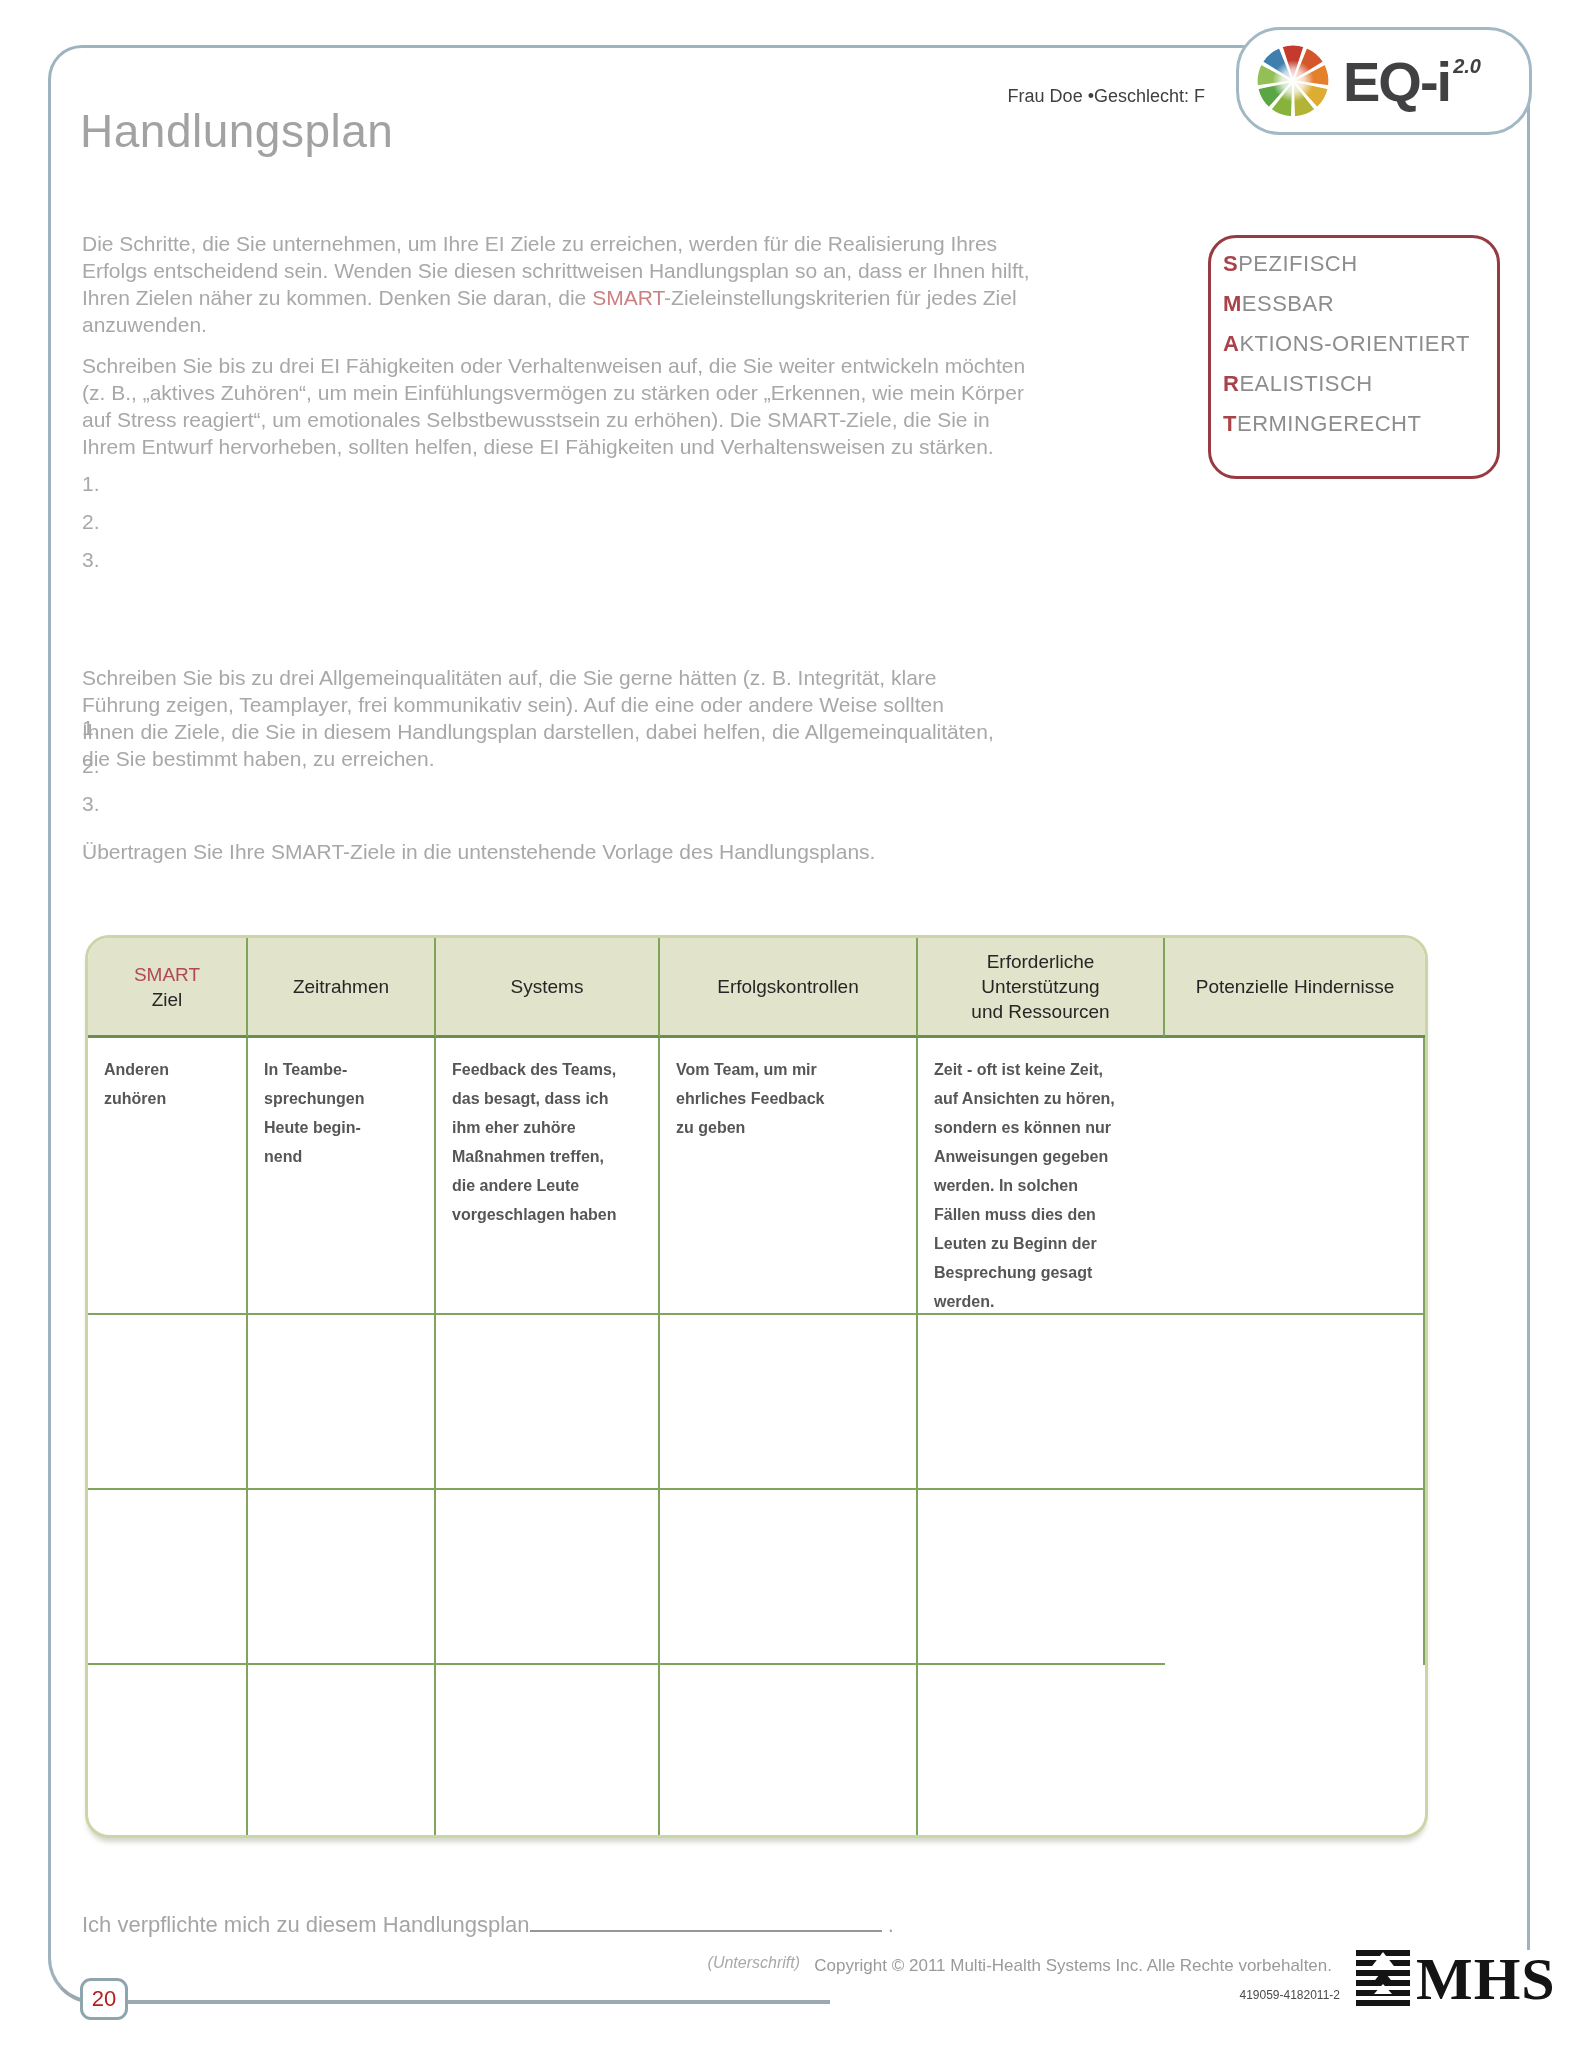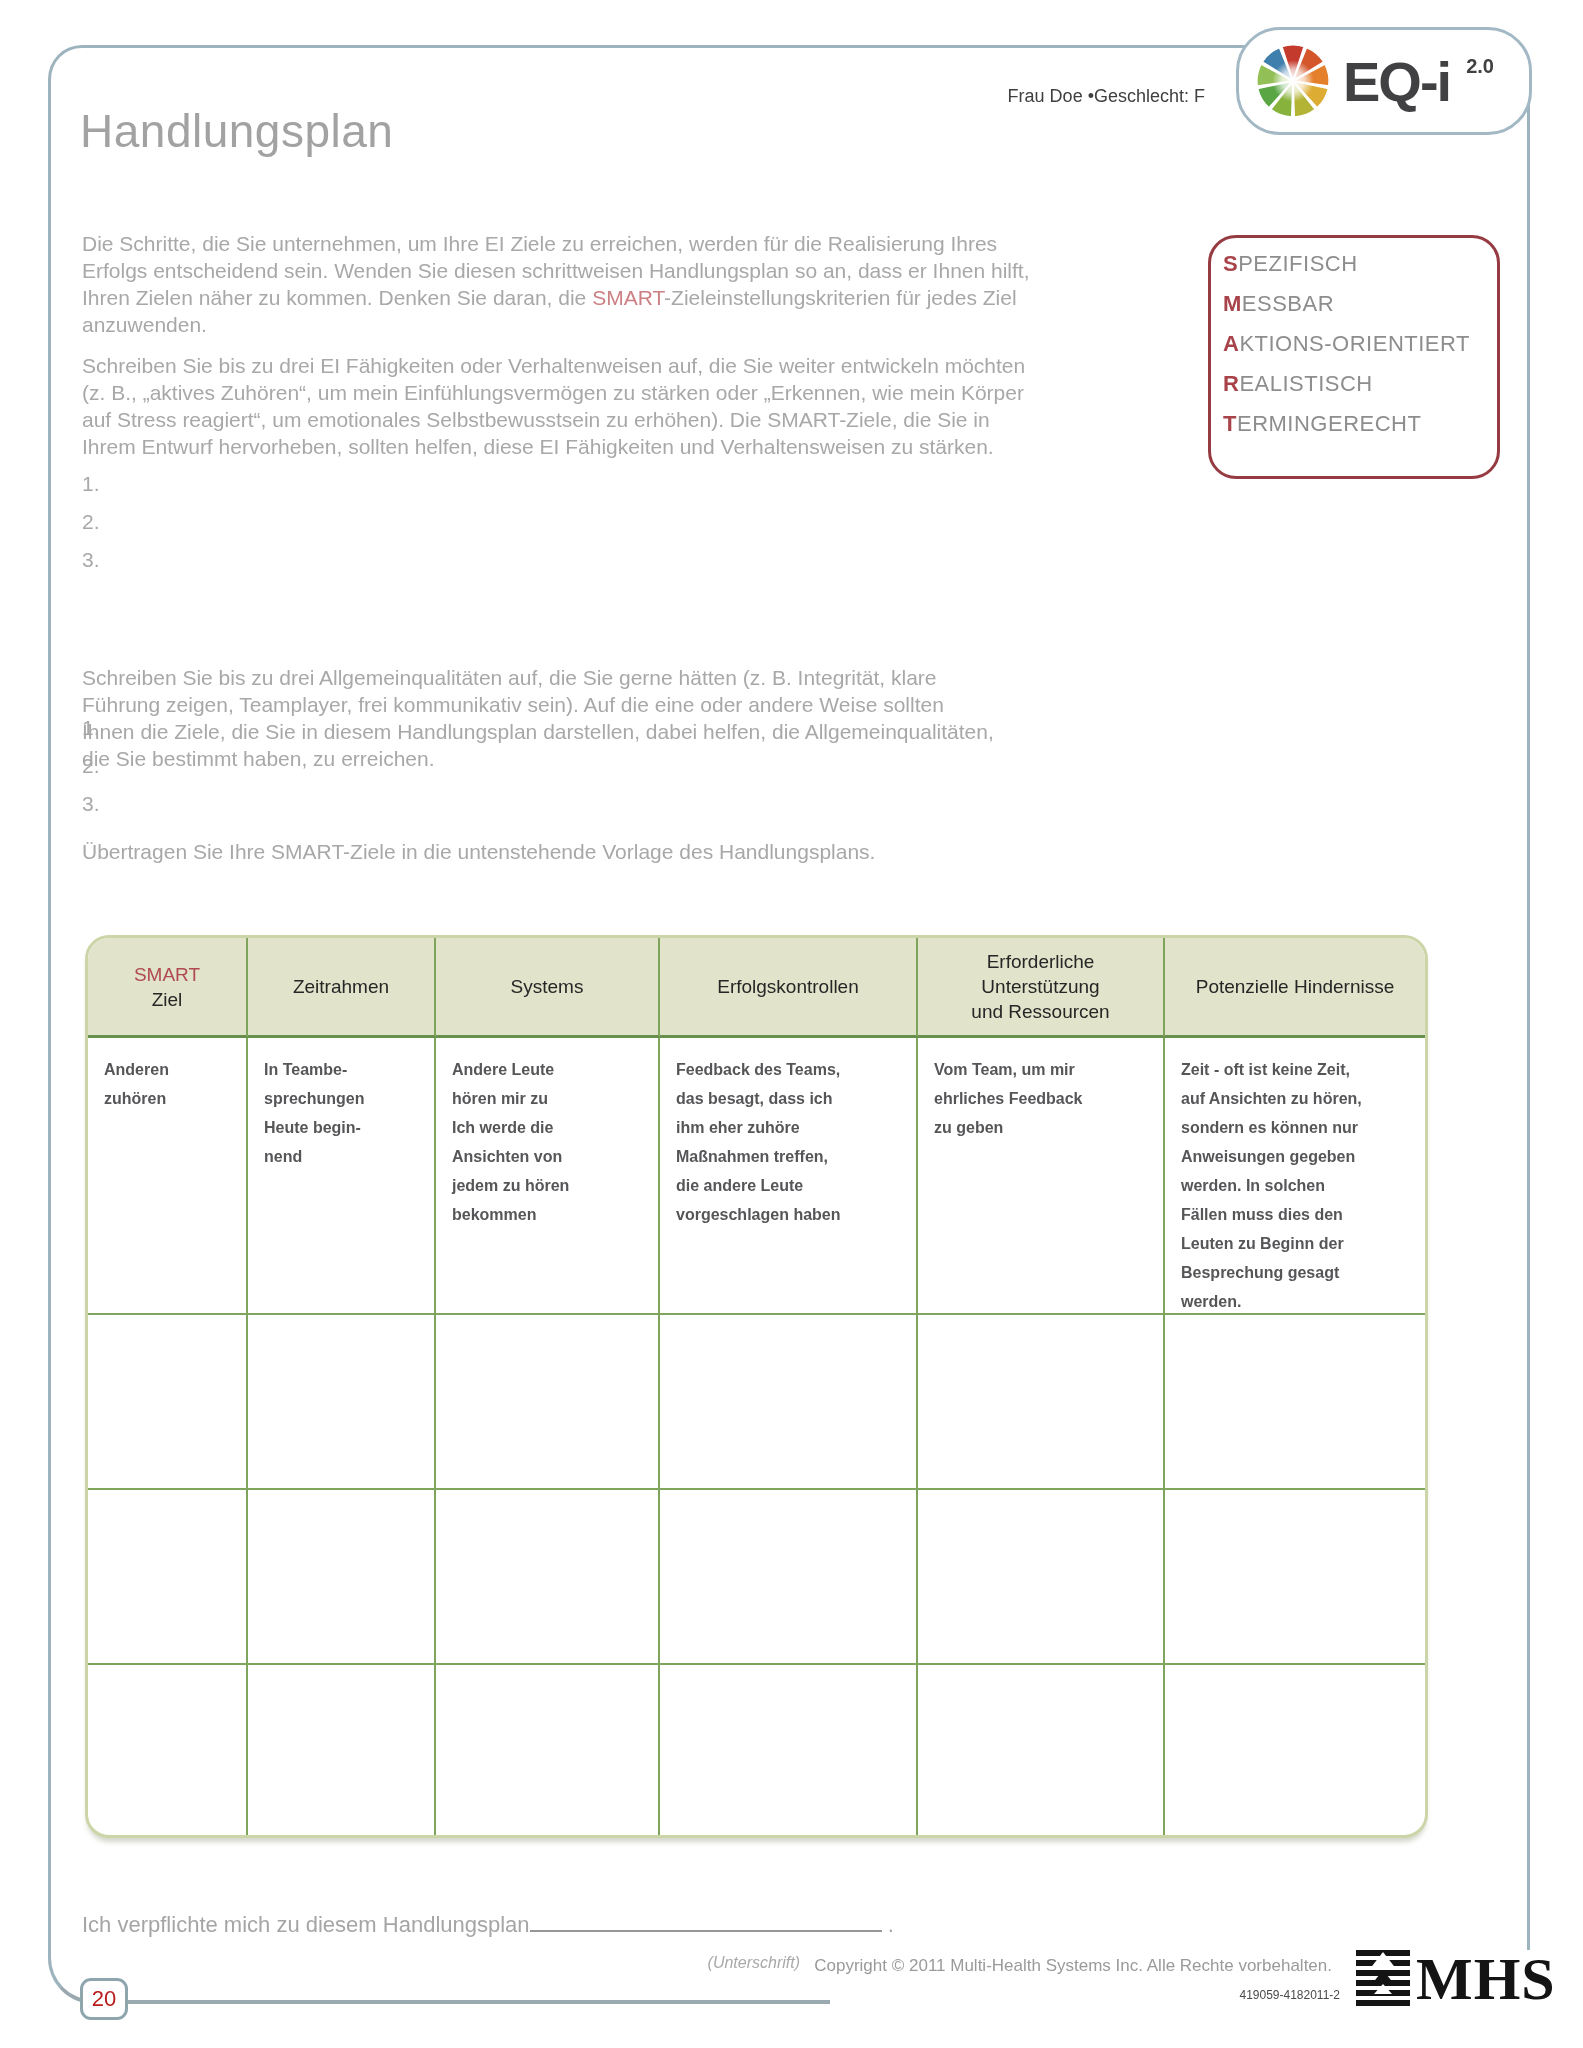--- a/index.html
+++ b/index.html
@@ -13,21 +13,21 @@
     border-left:3px solid #9db3bd;border-bottom:4px solid #9aa9b0;border-bottom-left-radius:46px;box-sizing:border-box;}
   .page-badge{position:absolute;left:80px;top:1978px;width:48px;height:42px;background:#fff;
     border:3px solid #8fa5ae;border-radius:11px;box-sizing:border-box;z-index:3;
     display:flex;align-items:center;justify-content:center;font-size:22px;color:#b91c1c;}
 
   
   .logo-pill{position:absolute;left:1236px;top:27px;width:296px;height:108px;background:#fff;
     border:3px solid #a2b8c4;border-radius:44px;box-sizing:border-box;z-index:2;
     display:flex;align-items:center;padding-left:14px;}
   .logo-text{font-size:56px;font-weight:bold;color:#414143;letter-spacing:-2px;margin-left:10px;}
-  .logo-sup{font-size:20px;font-weight:bold;color:#414143;vertical-align:28px;letter-spacing:0;margin-left:16px;}
+  .logo-sup{font-size:20px;font-weight:bold;color:#414143;vertical-align:28px;letter-spacing:0;margin-left:3px;font-style:italic;}
 
   .user-info{position:absolute;right:378px;top:86px;font-size:18px;color:#3f3f3f;}
 
   
   .page-title{position:absolute;left:80px;top:104px;font-size:46px;color:#a2a2a2;letter-spacing:0.5px;}
   .para{position:absolute;left:82px;width:1060px;font-size:21px;line-height:27px;color:#a8a8a8;white-space:pre-line;}
   .hl{color:#cc8084;}
   .numlist{position:absolute;left:82px;font-size:21px;color:#a8a8a8;}
   .numlist div{height:38px;}
   .instruction{position:absolute;left:82px;top:840px;font-size:21px;color:#a8a8a8;}
@@ -151,26 +151,20 @@
 Unterstützung
 und Ressourcen</div>
     <div class="hcell lastcol">Potenzielle Hindernisse</div>
 
     <div class="cell">Anderen
 zuhören</div>
     <div class="cell">In Teambe-
 sprechungen
 Heute begin-
 nend</div>
-    <div class="cell">Andere Leute
-hören mir zu
-Ich werde die
-Ansichten von
-jedem zu hören
-bekommen</div>
     <div class="cell">Feedback des Teams,
 das besagt, dass ich
 ihm eher zuhöre
 Maßnahmen treffen,
 die andere Leute
 vorgeschlagen haben</div>
     <div class="cell">Vom Team, um mir
 ehrliches Feedback
 zu geben</div>
     <div class="cell lastcol">Zeit - oft ist keine Zeit,

